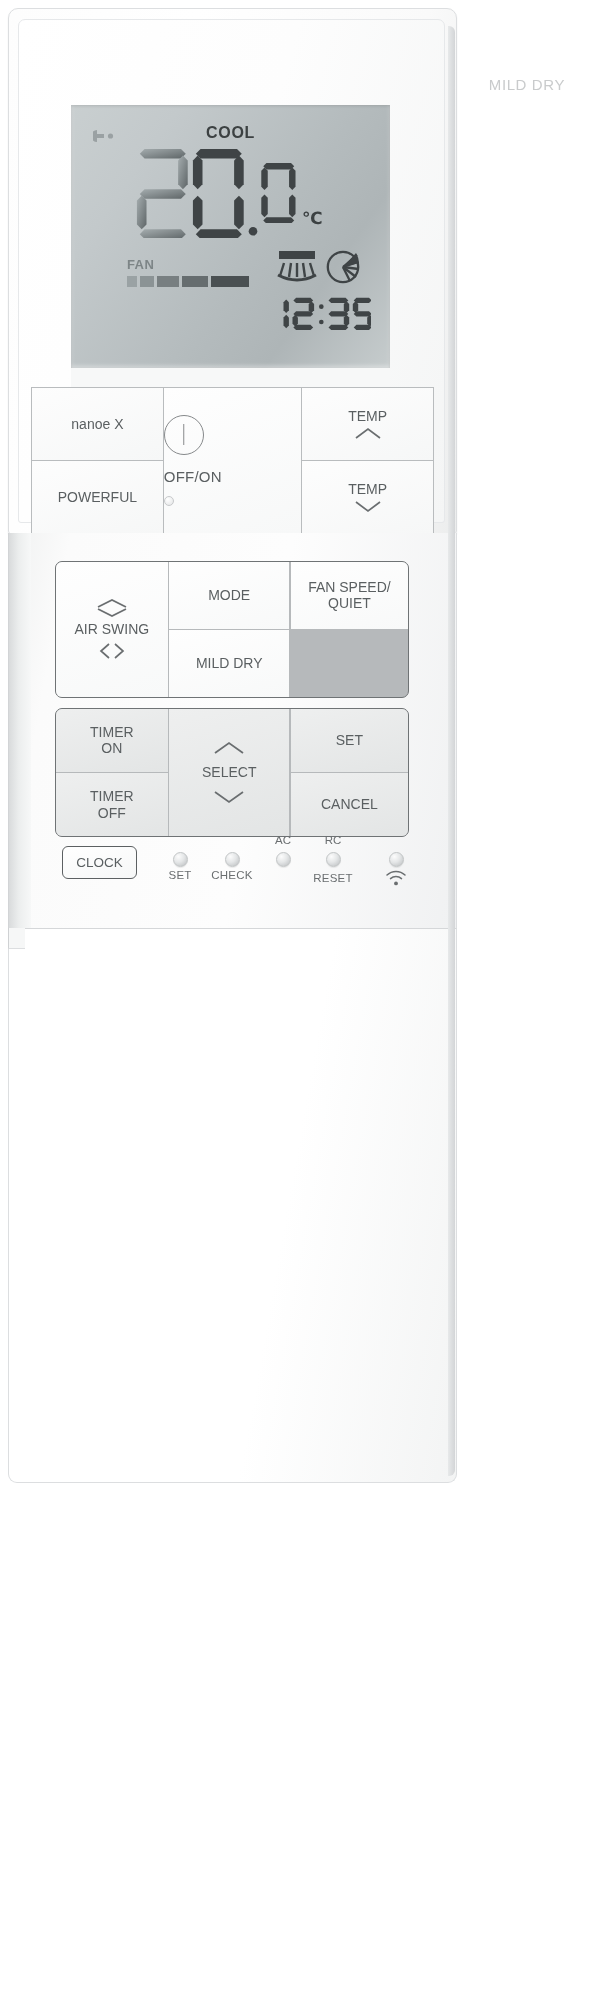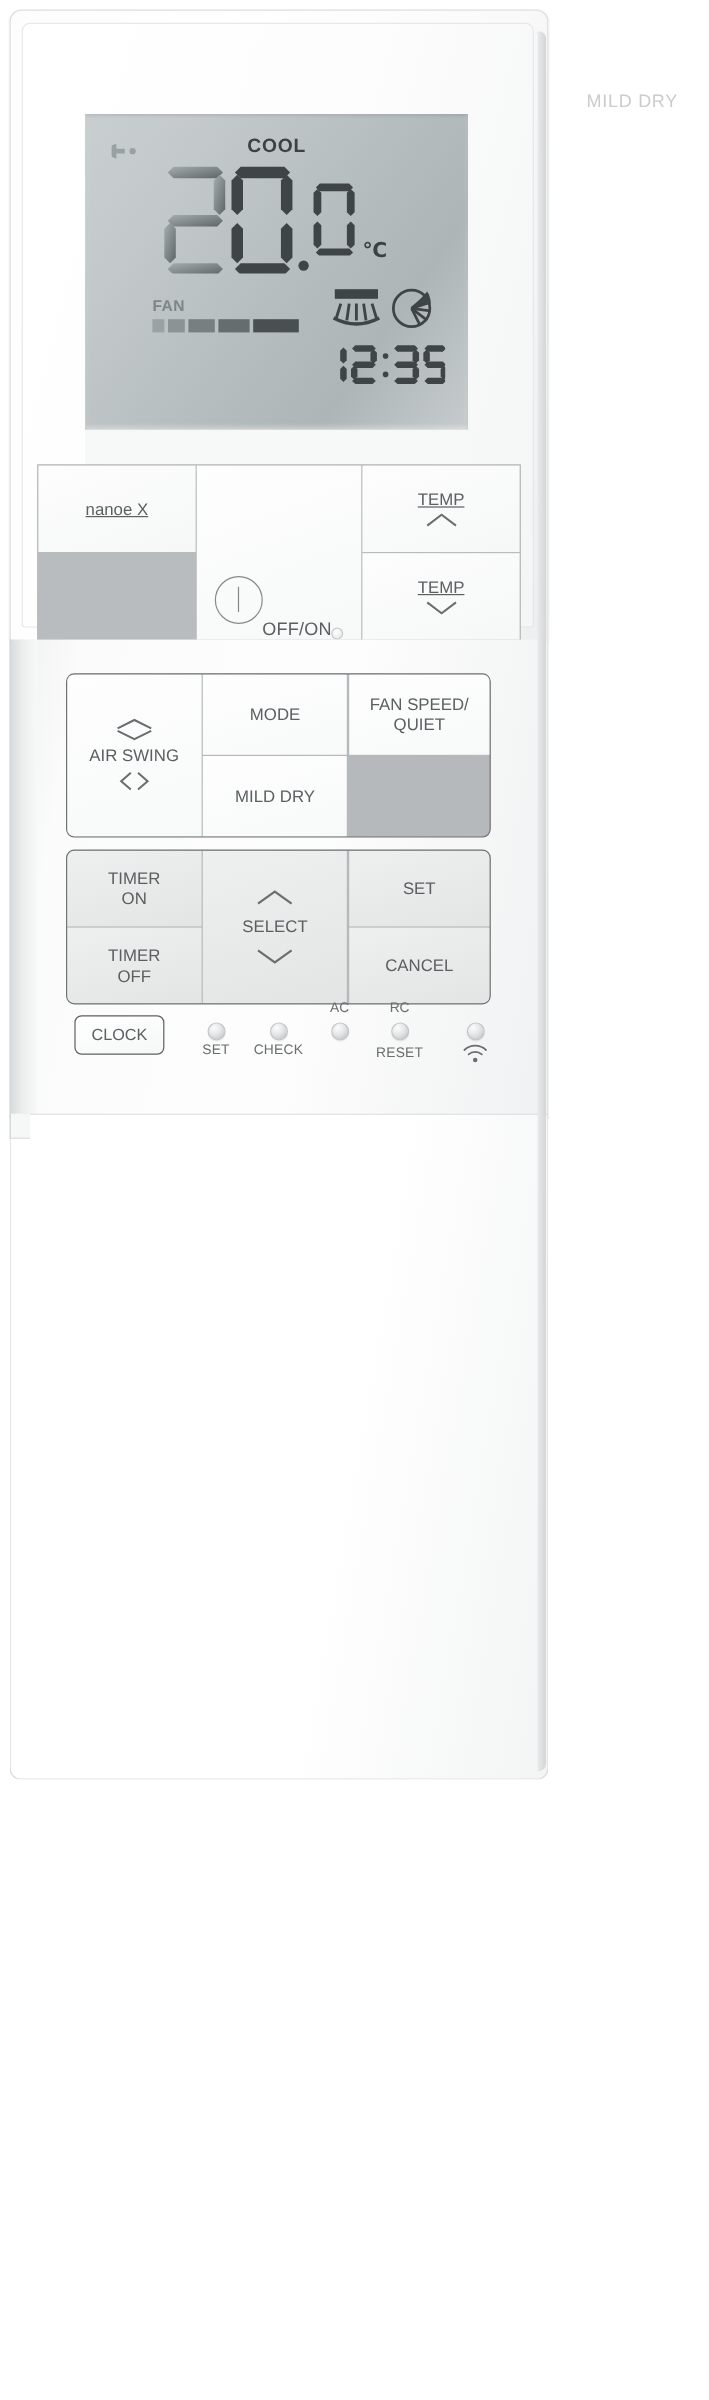--- a/index.html
+++ b/index.html
@@ -48,21 +48,21 @@
     background:#f6f7f7;
   }
   .edge-right{
     position:absolute;left:440px;top:18px;width:7px;height:1450px;
     background:linear-gradient(90deg,#e7e9ea,#d3d5d7);
     border-radius:0 6px 6px 0;
   }
 
   
   .lcd-bezel{
-    position:absolute;left:63px;top:87px;width:319px;height:308px;
+    position:absolute;left:63px;top:97px;width:319px;height:308px;
     background:#f7f8f8;border-radius:3px;
   }
   .lcd{
     position:absolute;left:0;top:0;width:319px;height:263px;
     background:linear-gradient(125deg,#c9cfd0 0%,#c3c9cb 22%,#b4bbbd 58%,#aeb5b7 75%,#c6cccd 100%);
     box-shadow:inset 0 1px 3px rgba(0,0,0,.14), inset 0 -2px 4px rgba(255,255,255,.45);
     overflow:hidden;
   }
   .mild-dry-print{
     position:absolute;right:18px;top:68px;
@@ -97,27 +97,26 @@
   .btn-grid-top{
     position:absolute;left:23px;top:379px;width:401px;height:145px;
     display:grid;grid-template-columns:1fr 1.05fr 1fr;
     background:#b9bcbe;gap:1px;border:1px solid #b9bcbe;
   }
   .btn{
     background:linear-gradient(160deg,#fdfdfd,#f6f7f7);
     display:flex;flex-direction:column;align-items:center;justify-content:center;
     font-size:14px;color:#5a5f61;line-height:1.18;
     position:relative;
-    text-decoration:underline;
   }
   .col-stack{display:grid;grid-template-rows:1fr 1fr;gap:1px;background:#b9bcbe;}
 
   .power-cell{
     background:linear-gradient(160deg,#fefefe,#f7f8f8);
-    display:flex;align-items:flex-end;justify-content:center;
+    display:flex;flex-direction:column;align-items:flex-start;justify-content:center;
   }
   .power-ring{
     width:38px;height:38px;border-radius:50%;border:1.5px solid #86898b;
     position:relative;margin-bottom:13px;
   }
   .power-ring::after{
     content:"";position:absolute;left:50%;top:8px;width:1.5px;height:21px;
     background:#86898b;transform:translateX(-50%);
   }
   .power-label{font-size:15px;color:#5a5f61;letter-spacing:.2px;}
@@ -305,20 +304,23 @@
 
     </div>
   </div>
 
   <div class="btn-grid-top">
 
     <div class="col-stack">
       <div class="btn">
         <span>nanoe X</span>
       </div>
+      <div class="btn">
+        <span>POWERFUL</span>
+      </div>
     </div>
 
     <div class="power-cell">
       <div class="power-ring"></div>
       <div class="power-label">OFF/ON</div>
       <div class="power-led"></div>
     </div>
 
     <div class="col-stack">
       <div class="btn">

